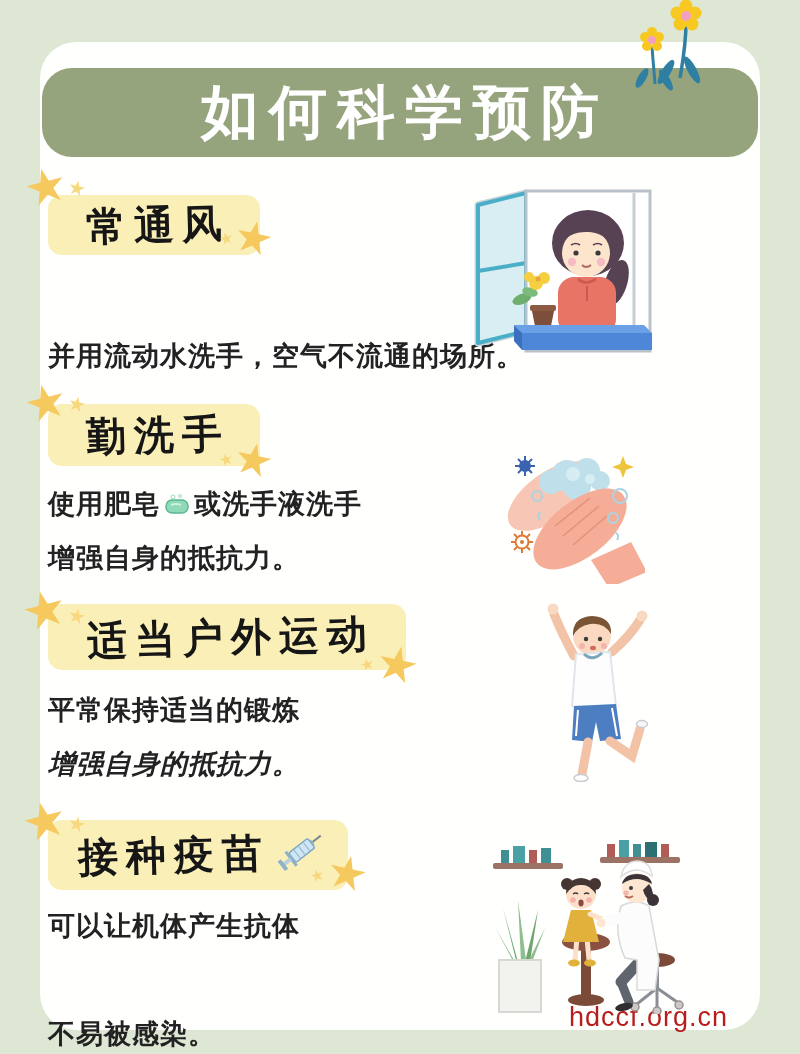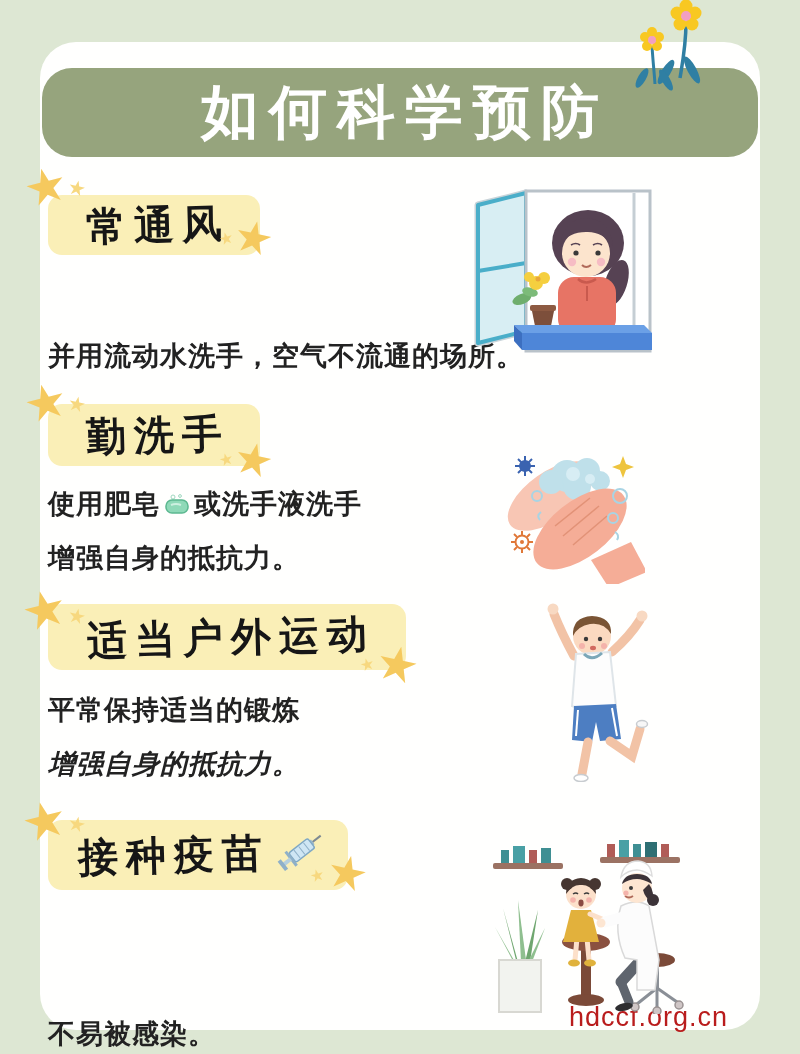--- a/index.html
+++ b/index.html
@@ -240,20 +240,21 @@
         <rect x="11" y="14" width="3" height="18" fill="#8fb0c8"></rect>
         <rect x="2" y="21" width="10" height="4" fill="#b5cfdd"></rect>
         <rect x="0" y="17" width="4" height="12" fill="#8fb0c8"></rect>
       </g>
     </svg>
   </div>
   <span class="star st4a rot-l">★</span>
   <span class="star st4b light rot-r">★</span>
   <span class="star st4c light rot-l">★</span>
   <span class="star st4d rot-r">★</span>
+  <div class="body-line" style="top:908px;">可以让机体产生抗体</div>
   <div class="body-line" style="top:1016px;">不易被感染。</div>
 
   <svg class="illus i4" width="210" height="182" viewBox="0 0 210 182">
 
     <g>
       <rect x="16" y="18" width="8" height="13" fill="#3f8f93"></rect>
         <rect x="28" y="14" width="12" height="17" fill="#49a0a5"></rect>
       <rect x="44" y="18" width="8" height="13" fill="#b05c57"></rect>
         <rect x="56" y="16" width="10" height="15" fill="#3f8f93"></rect>
       <rect x="8" y="31" width="70" height="6" rx="2" fill="#9b7263"></rect>

